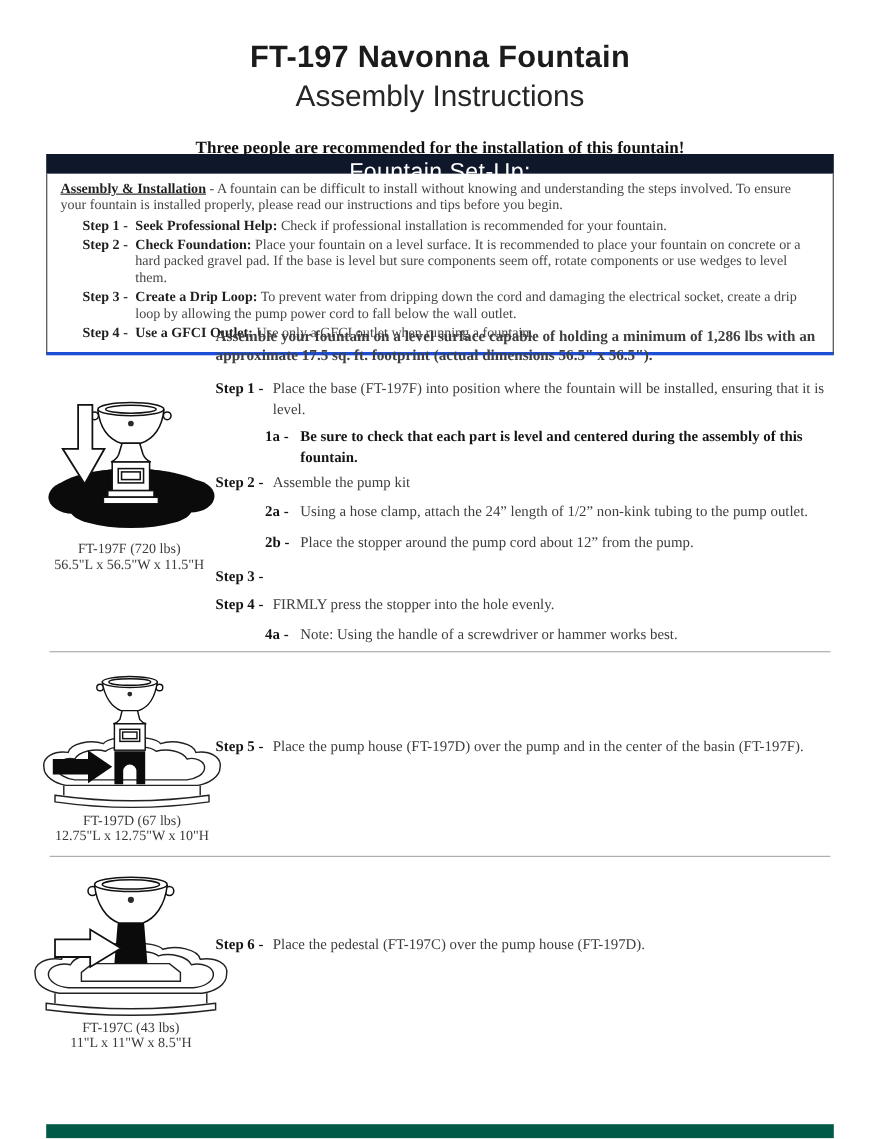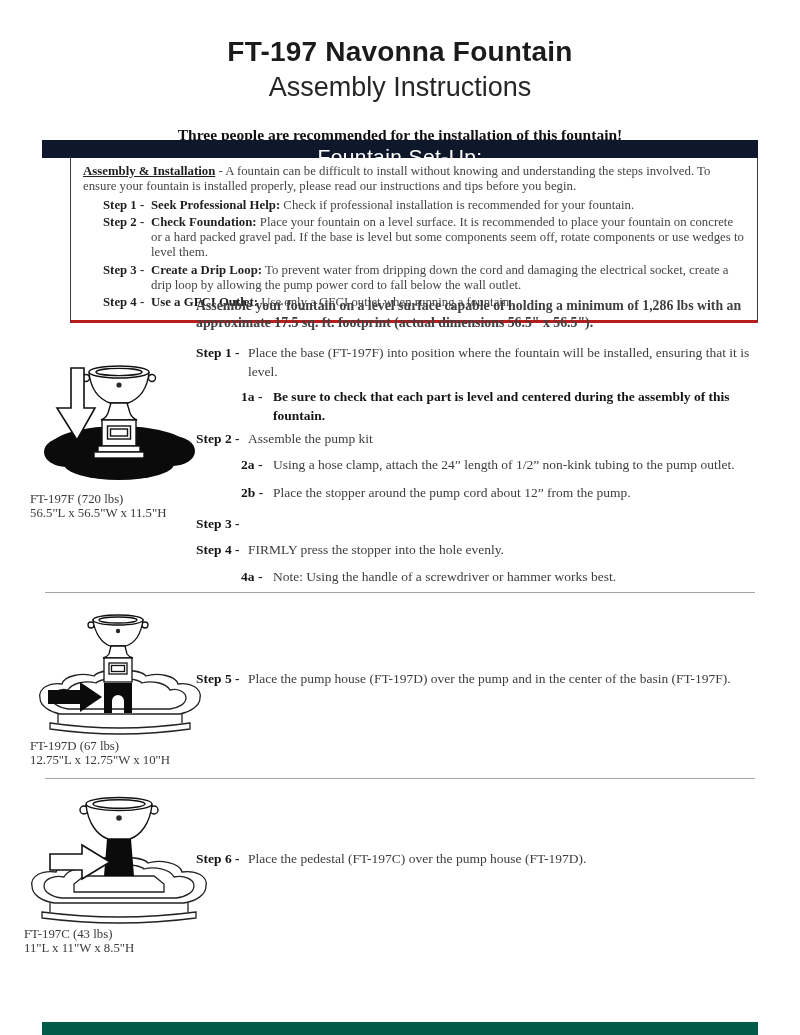--- a/index.html
+++ b/index.html
@@ -11,22 +11,22 @@
              font-size:28px;color:#1b1b1b;letter-spacing:.2px;}
   .doc-subtitle{position:absolute;top:72px;left:0;width:800px;text-align:center;
              font-family:"Liberation Sans","DejaVu Sans",sans-serif;font-weight:400;
              font-size:27px;color:#262626;}
   .doc-notice{position:absolute;top:110px;left:0;width:800px;text-align:center;
              font-weight:bold;font-size:15.5px;color:#111;text-decoration:underline;margin-top:16px;}
   
   .setup{position:absolute;left:42px;top:140px;width:716px;}
   .setup-banner{background:#0f172a;color:#ffffff;height:18px;line-height:33px;text-align:center;
              font-family:"Liberation Sans","DejaVu Sans",sans-serif;font-size:21px;letter-spacing:.4px;}
-  .setup-body{background:#fff;border:1px solid #3c3c3c;border-top:none;border-bottom:3px solid #b91c1c;
-             padding:6px 12px 7px 12px;font-size:12.8px;line-height:15.3px;color:#454545;margin-left:28px;}
+  .setup-body{background:#fff;border:1px solid #3c3c3c;border-top:none;border-bottom:3px solid #1d4ed8;
+             padding:6px 12px 7px 12px;font-size:12.8px;line-height:15.3px;color:#454545;}
   .setup-body b{color:#1f1f1f;}
   .bintro{margin:0 0 3px 0;}
   .bintro .bu{font-weight:bold;text-decoration:underline;color:#1f1f1f;}
   .bstep{display:flex;margin:2px 0 2px 20px;}
   .blabel{flex:0 0 46px;font-weight:bold;color:#1f1f1f;white-space:nowrap;}
   .btext{flex:1;padding-left:2px;}
   
   .a-intro{position:absolute;left:196px;top:298px;width:580px;font-weight:bold;
            font-size:13.8px;line-height:16.5px;color:#404040;}
   .astep{position:absolute;display:flex;font-size:13.5px;line-height:18.5px;color:#3d3d3d;}
@@ -44,21 +44,21 @@
   .s3{top:515px;}
   .s4{top:541px;}
   .s4a{top:568px;}
   .s5{top:670px;}
   .s6{top:850px;}
   
   .fig{position:absolute;}
   .fig1{left:36px;top:352px;}
   .fig2{left:34px;top:606px;}
   .fig3{left:24px;top:788px;}
-  .caption{position:absolute;font-size:12.8px;line-height:13.8px;color:#3a3a3a;}
+  .caption{position:absolute;text-align:center;font-size:12.8px;line-height:13.8px;color:#3a3a3a;}
   .cap1{left:30px;top:493px;width:175px;}
   .cap2{left:30px;top:740px;width:180px;}
   .cap3{left:24px;top:928px;width:190px;}
   .rule{position:absolute;left:45px;width:710px;border-top:1px solid #a5a5a5;height:0;}
   .rule1{top:592px;}
   .rule2{top:778px;}
   .bottom-banner{position:absolute;left:42px;top:1022px;width:716px;height:13px;background:#005a48;}
 </style>
 </head>
 <body>
@@ -72,21 +72,21 @@
   <div class="setup">
     <div class="setup-banner">Fountain Set-Up:</div>
     <div class="setup-body">
       <p class="bintro"><span class="bu">Assembly &amp; Installation</span><span> - </span><span>A fountain can be difficult to install without knowing and understanding the steps involved. To ensure your fountain is installed properly, please read our instructions and tips before you begin.</span></p>
       <div class="bstep">
         <span class="blabel">Step 1 -</span>
         <span class="btext"><b>Seek Professional Help:</b> <span>Check if professional installation is recommended for your fountain.</span></span>
       </div>
       <div class="bstep">
         <span class="blabel">Step 2 -</span>
-        <span class="btext"><b>Check Foundation:</b> <span>Place your fountain on a level surface. It is recommended to place your fountain on concrete or a hard packed gravel pad. If the base is level but some components seem off, rotate components or use wedges to level them.</span></span>
+        <span class="btext"><b>Check Foundation:</b> <span>Place your fountain on a level surface. It is recommended to place your fountain on concrete or a hard packed gravel pad. If the base is level but sure components seem off, rotate components or use wedges to level them.</span></span>
       </div>
       <div class="bstep">
         <span class="blabel">Step 3 -</span>
         <span class="btext"><b>Create a Drip Loop:</b> <span>To prevent water from dripping down the cord and damaging the electrical socket, create a drip loop by allowing the pump power cord to fall below the wall outlet.</span></span>
       </div>
       <div class="bstep">
         <span class="blabel">Step 4 -</span>
         <span class="btext"><b>Use a GFCI Outlet:</b> <span>Use only a GFCI outlet when running a fountain.</span></span>
       </div>
     </div>

